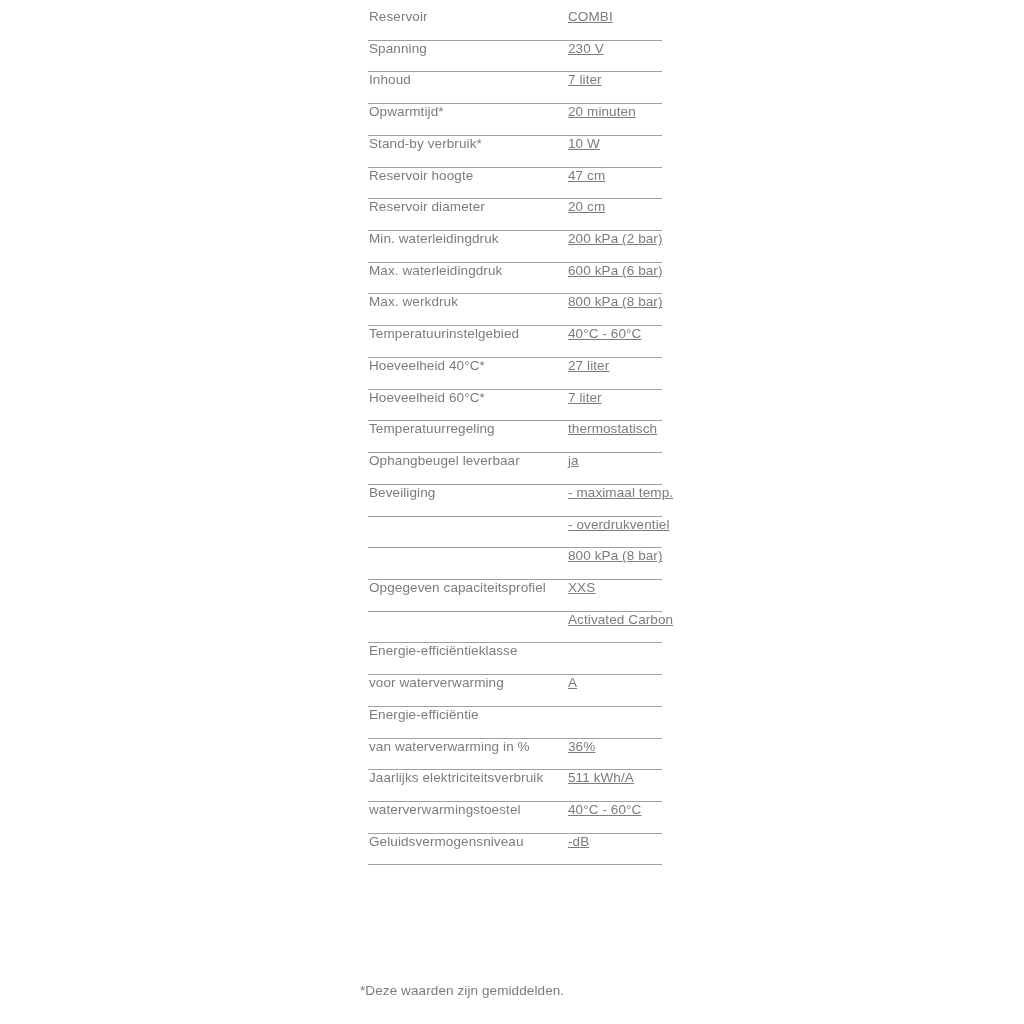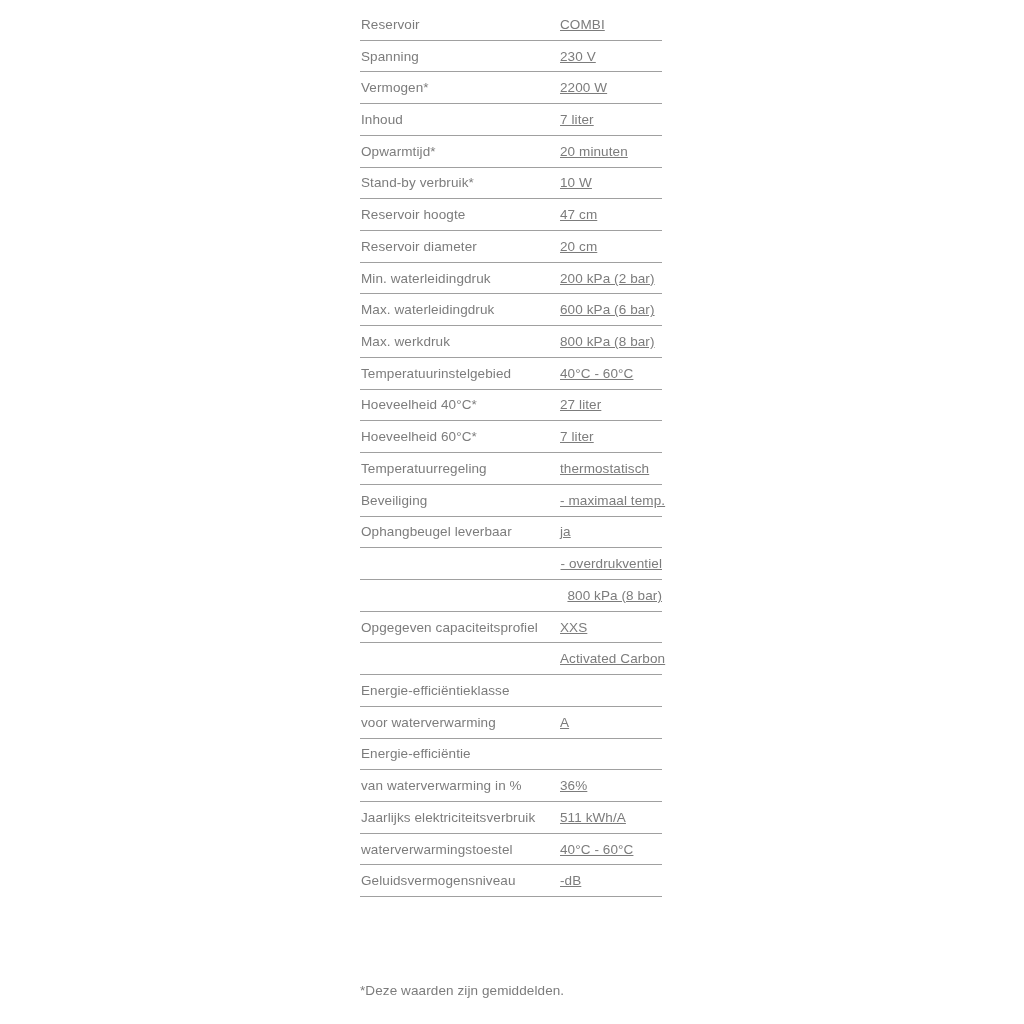--- a/index.html
+++ b/index.html
@@ -17,25 +17,25 @@
     overflow: hidden;
   }
   .spec-table {
     position: absolute;
     left: 360px;
     top: 9px;
     width: 302px;
   }
   .spec-row {
     display: flex;
-    align-items: center;
     height: 31.73px;
     border-bottom: 1px solid var(--line-color);
     font-size: 13.5px;
     letter-spacing: 0.1px;
+    margin-left: 8px;
   }
   .spec-row .cell-label {
     width: 200px;
     flex-shrink: 0;
     white-space: nowrap;
     padding-left: 1px;
   }
   .spec-row .cell-value {
     flex: 1;
     text-align: left;
@@ -57,24 +57,20 @@
 <body>
 
 <div class="spec-table" id="spec-table">
     <div class="spec-row">
       <span class="cell-label">Reservoir</span>
       <span class="cell-value">COMBI</span>
     </div>
     <div class="spec-row">
       <span class="cell-label">Spanning</span>
       <span class="cell-value">230 V</span>
-    </div>
-    <div class="spec-row">
-      <span class="cell-label">Vermogen*</span>
-      <span class="cell-value">2200 W</span>
     </div>
     <div class="spec-row">
       <span class="cell-label">Inhoud</span>
       <span class="cell-value">7 liter</span>
     </div>
     <div class="spec-row">
       <span class="cell-label">Opwarmtijd*</span>
       <span class="cell-value">20 minuten</span>
     </div>
     <div class="spec-row">
@@ -111,26 +107,26 @@
     </div>
     <div class="spec-row">
       <span class="cell-label">Hoeveelheid 60°C*</span>
       <span class="cell-value">7 liter</span>
     </div>
     <div class="spec-row">
       <span class="cell-label">Temperatuurregeling</span>
       <span class="cell-value">thermostatisch</span>
     </div>
     <div class="spec-row">
+      <span class="cell-label">Ophangbeugel leverbaar</span>
+      <span class="cell-value">ja</span>
+    </div>
+    <div class="spec-row">
       <span class="cell-label">Beveiliging</span>
       <span class="cell-value align-right">- maximaal temp.</span>
-    </div>
-    <div class="spec-row">
-      <span class="cell-label">Ophangbeugel leverbaar</span>
-      <span class="cell-value">ja</span>
     </div>
     <div class="spec-row">
       <span class="cell-label"></span>
       <span class="cell-value align-right">- overdrukventiel</span>
     </div>
     <div class="spec-row">
       <span class="cell-label"></span>
       <span class="cell-value align-right">800 kPa (8 bar)</span>
     </div>
     <div class="spec-row">

